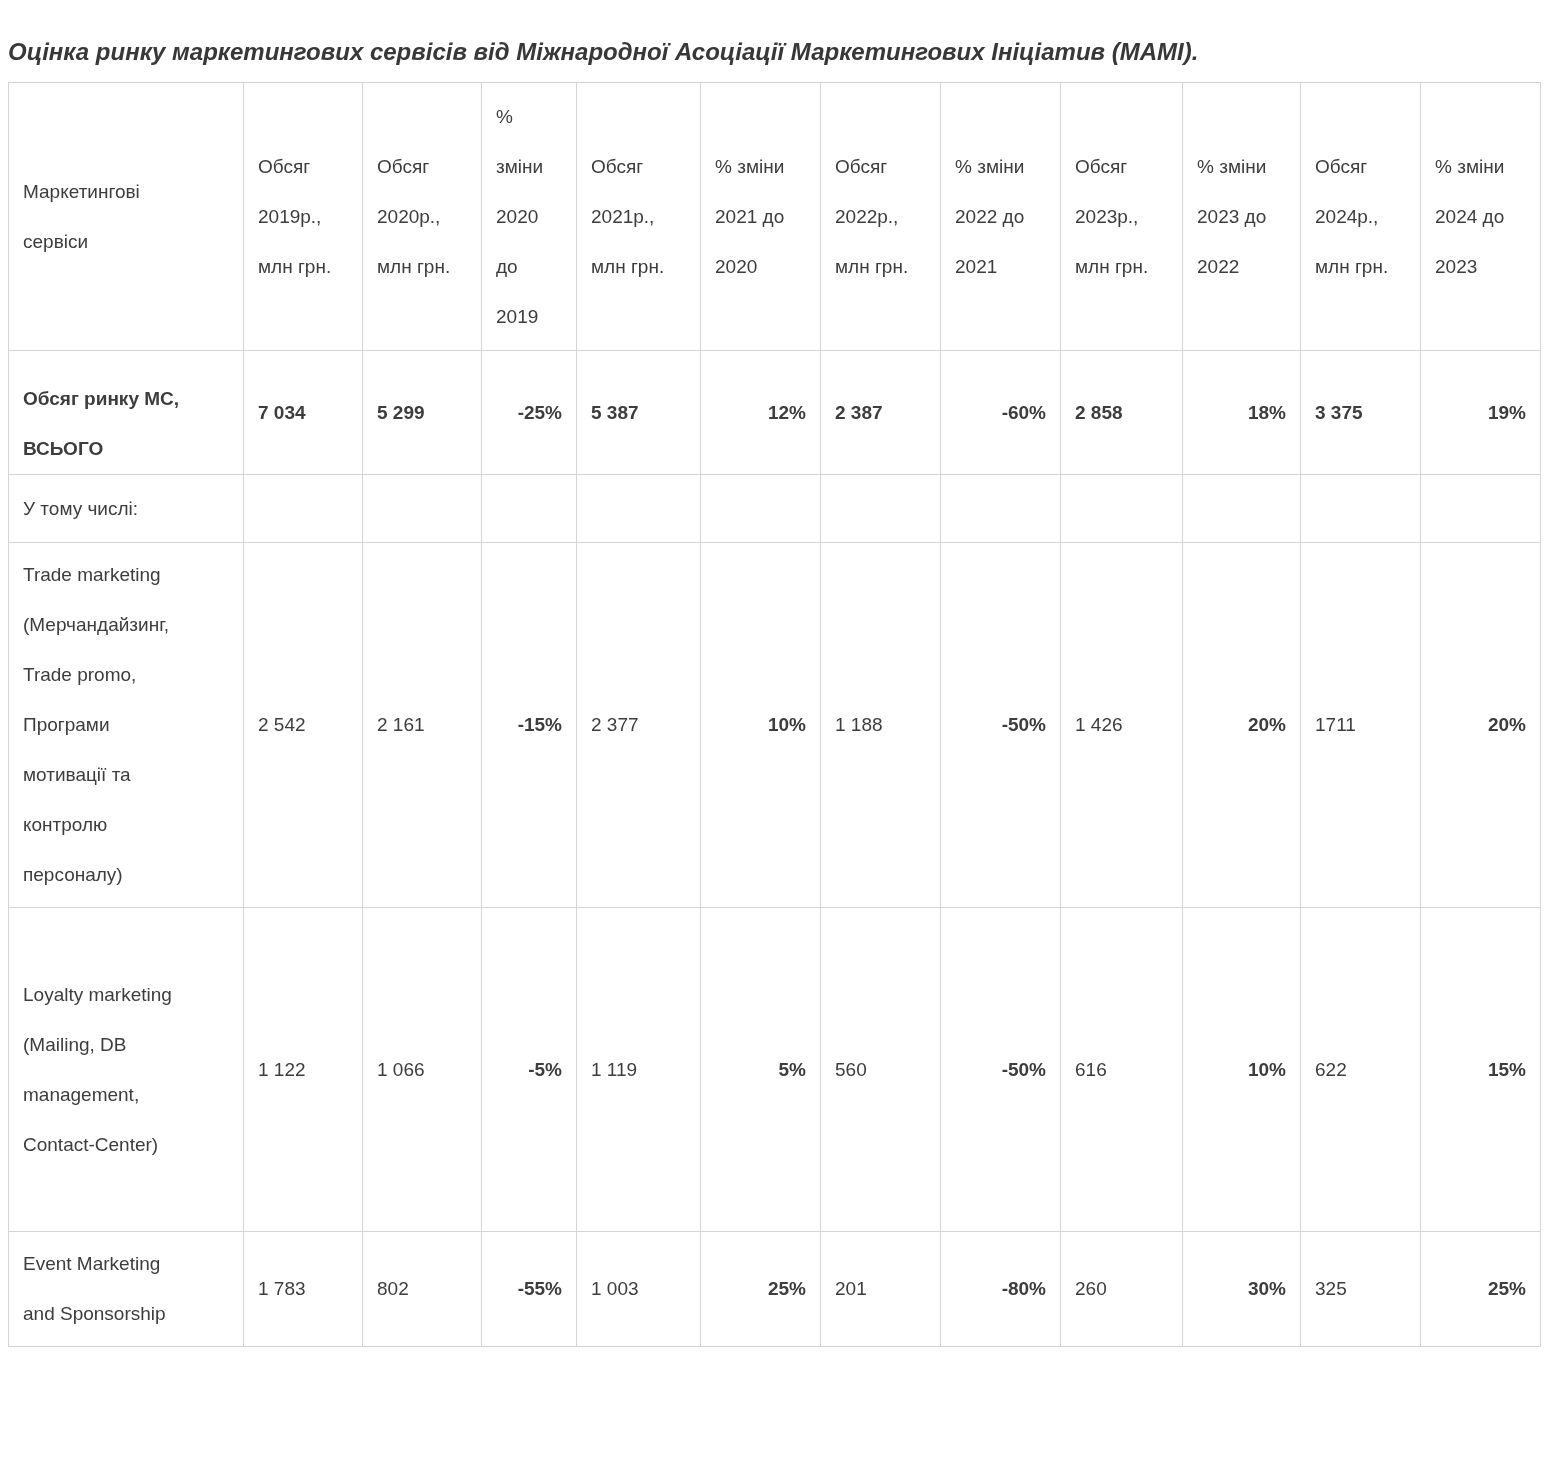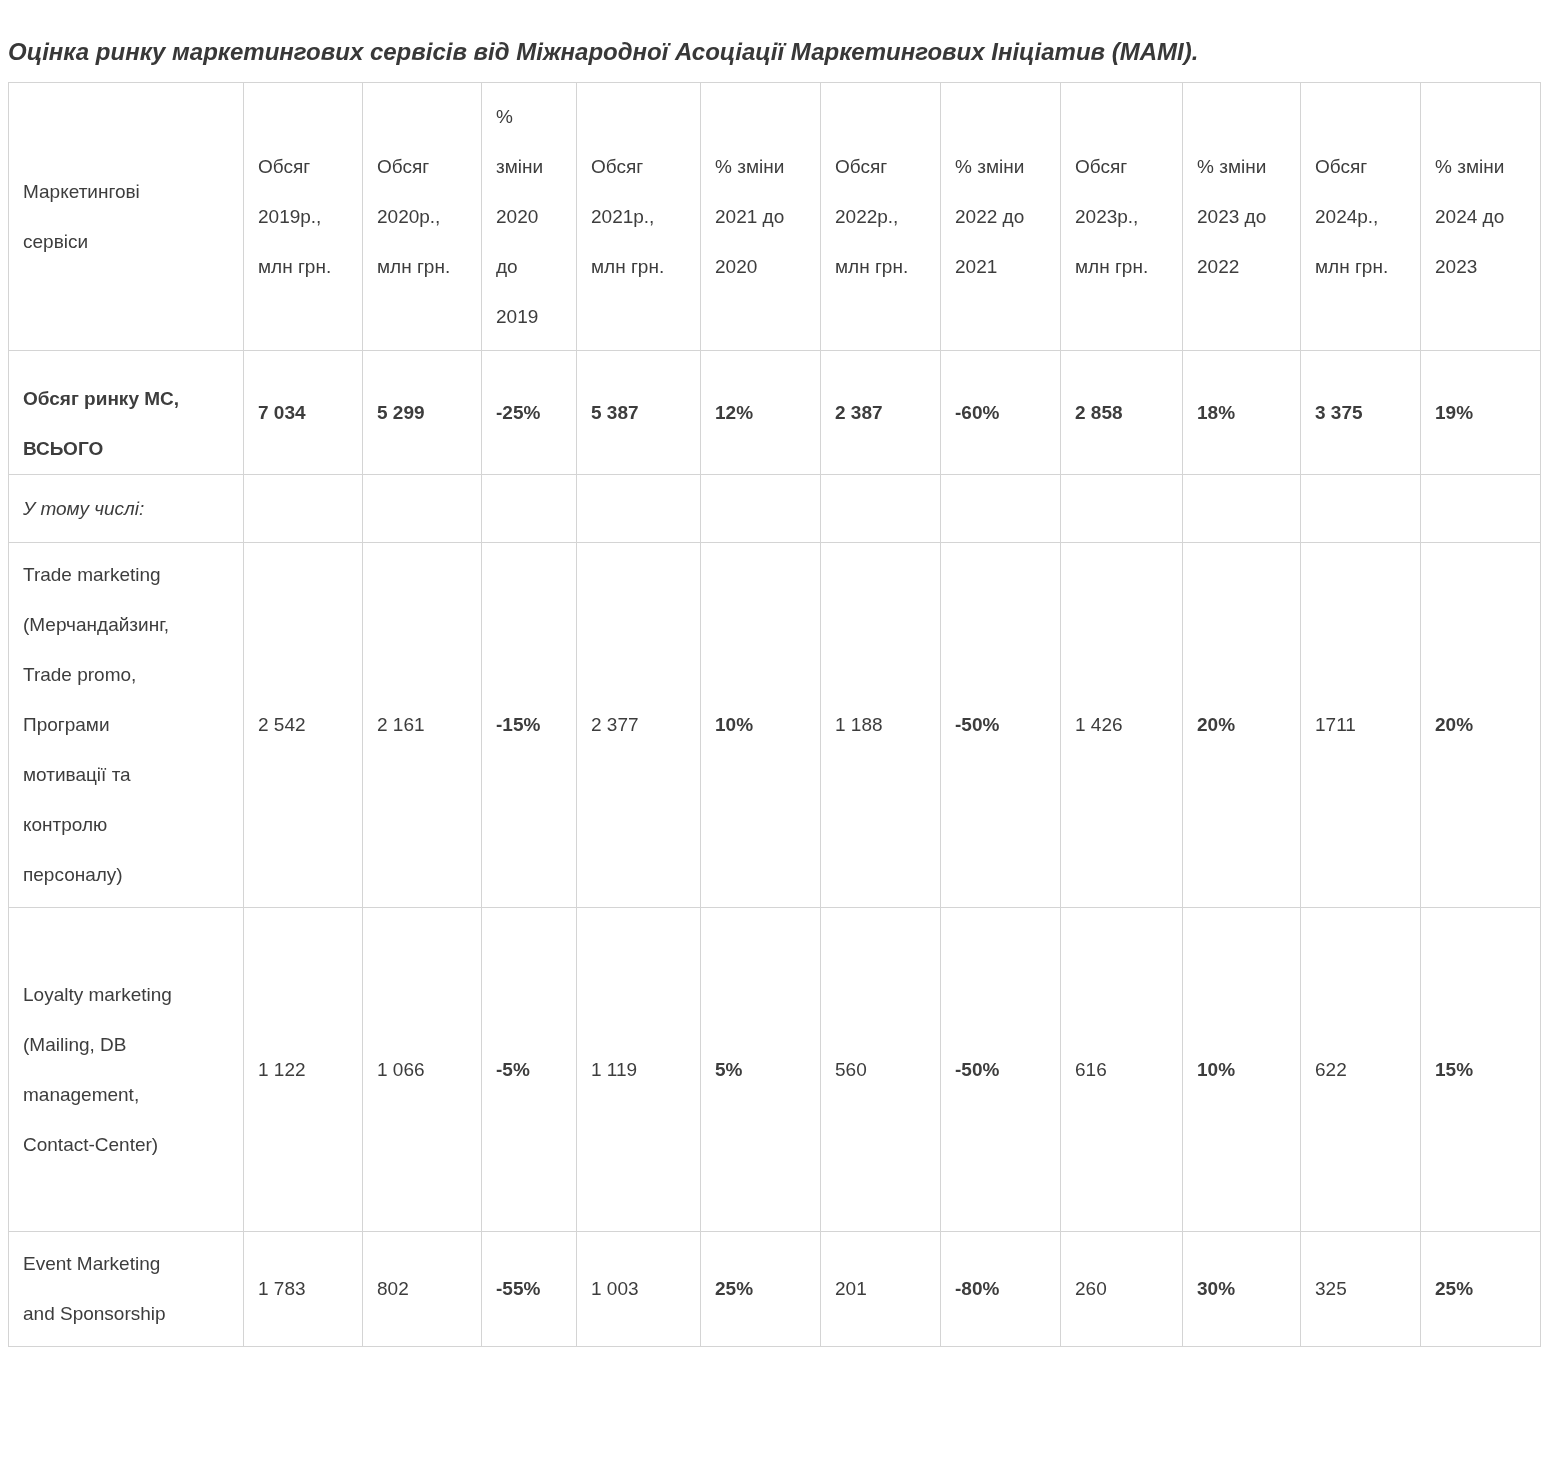--- a/index.html
+++ b/index.html
@@ -35,23 +35,23 @@
   tbody tr:nth-child(1){height:115px}
   tbody tr:nth-child(2){height:68px}
   tbody tr:nth-child(3){height:365px}
   tbody tr:nth-child(4){height:324px}
   tbody tr:nth-child(5){height:115px}
   tbody tr:nth-child(6){height:118px}
   
   thead th:nth-child(2){padding-right:28px}
   .cell-inner{display:inline-block;max-width:165px;line-height:50px;vertical-align:middle;}
   td.num{white-space:nowrap;}
-  td.pct{font-weight:bold;}
+  td.pct{font-weight:bold;text-align:right;}
   tr.row-total td, tr.row-total td .cell-inner{font-weight:bold;margin-top:23px;}
-  tr.row-subheader td{font-style:italic;}
+  tr.row-subheader td{}
 </style>
 </head>
 <body>
 
 <h1 class="page-title">Оцінка ринку маркетингових сервісів від Міжнародної Асоціації Маркетингових Ініціатив (МАМІ).</h1>
 
 <table class="mtable">
   <colgroup>
     <col class="c1">
       <col class="c2">

